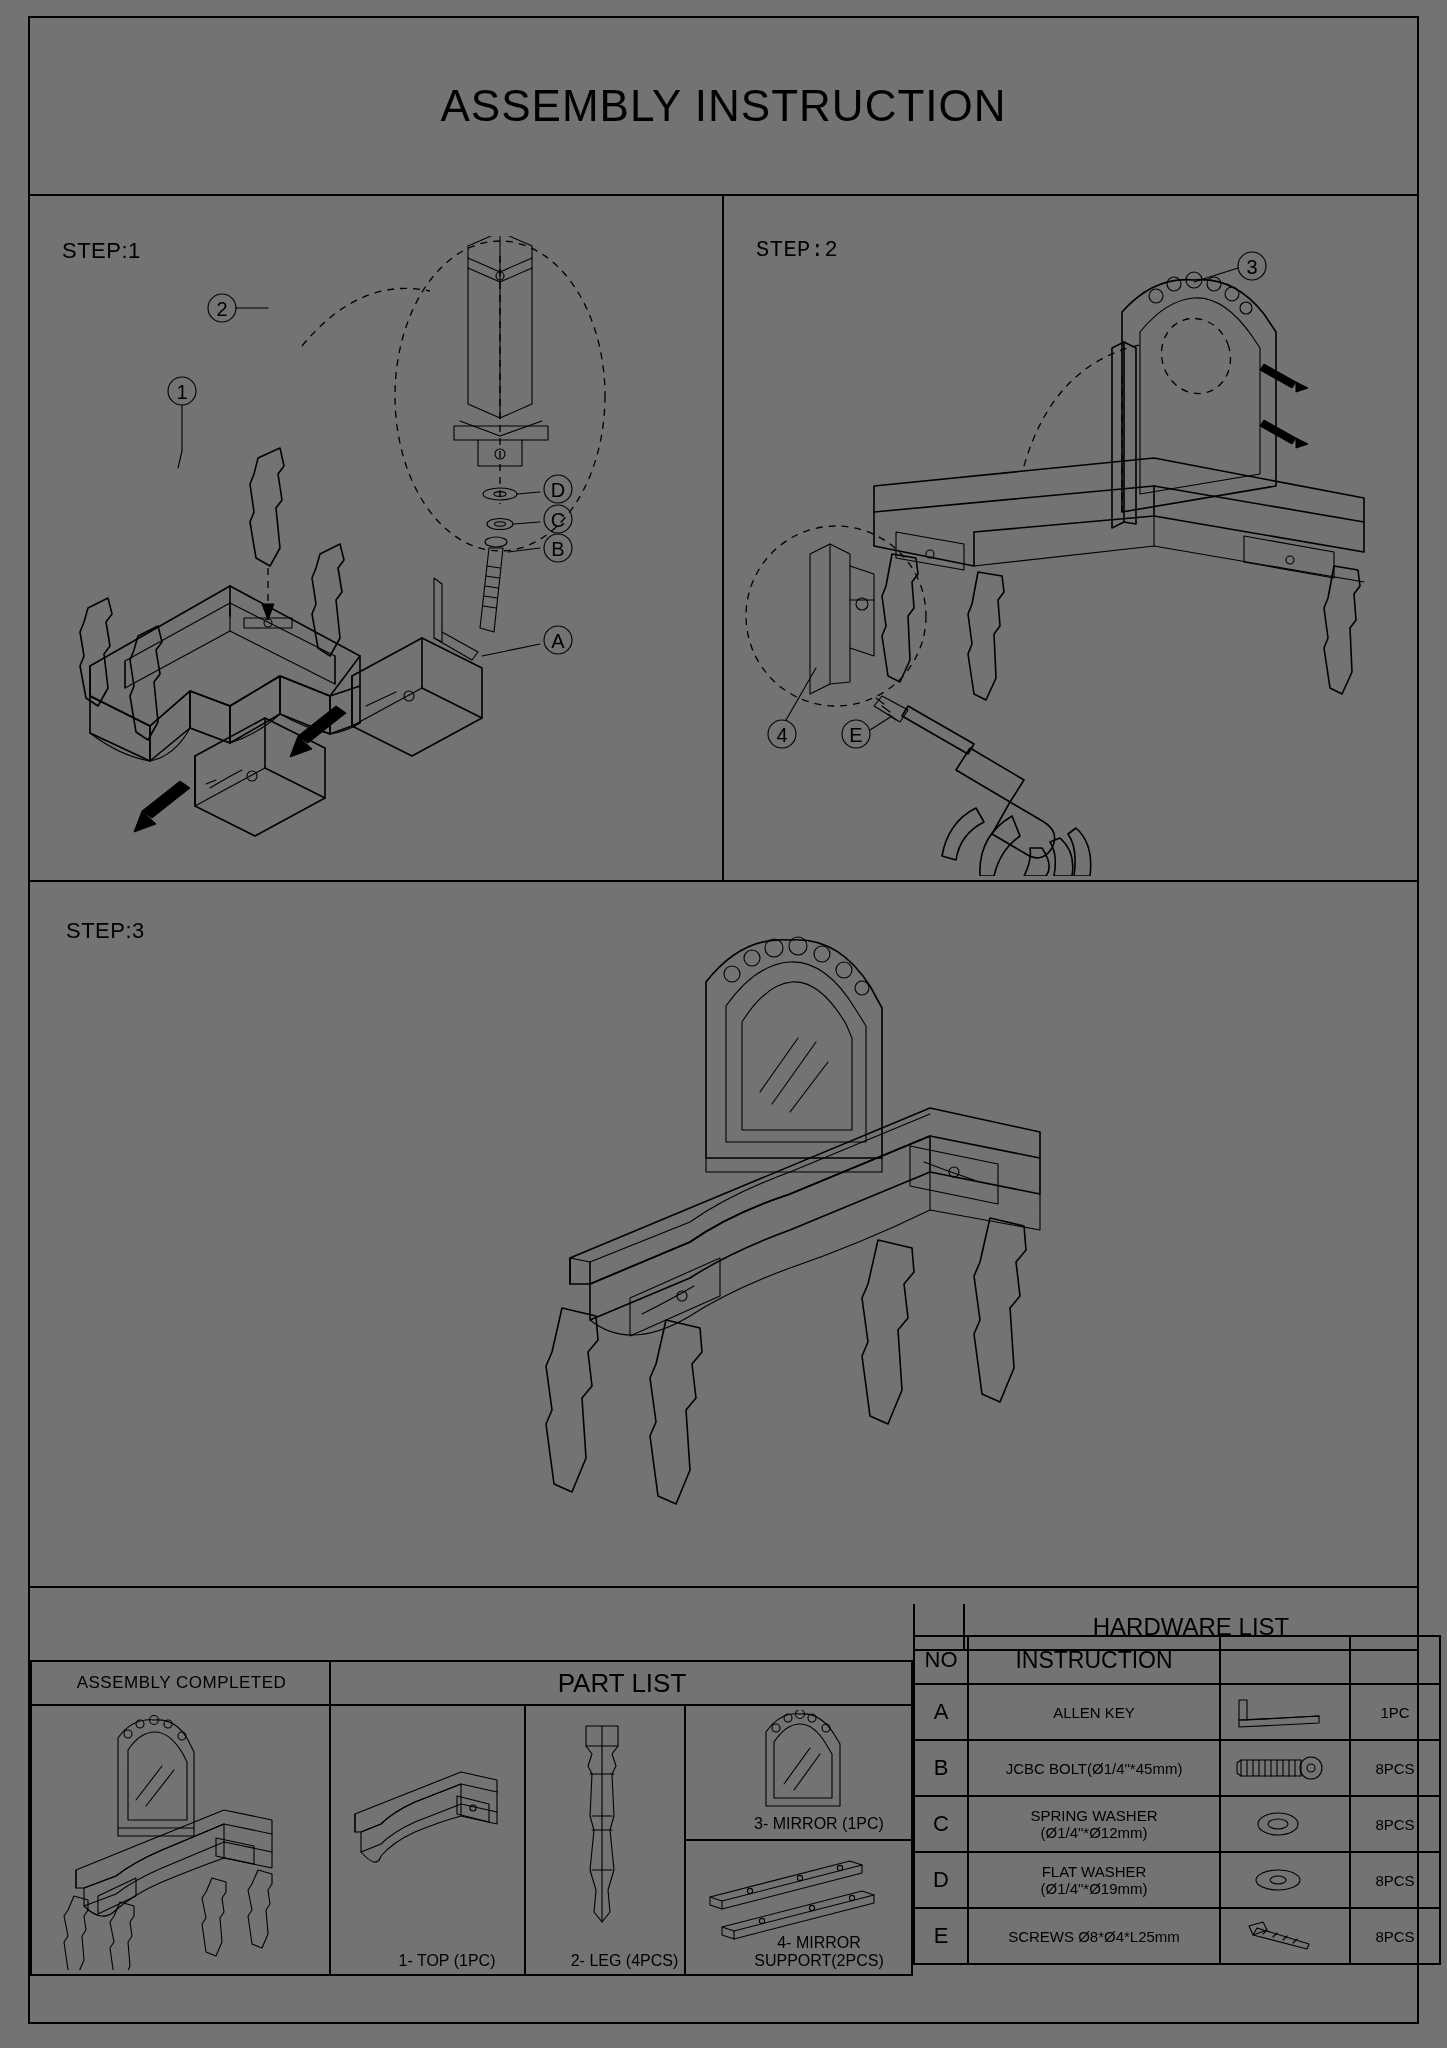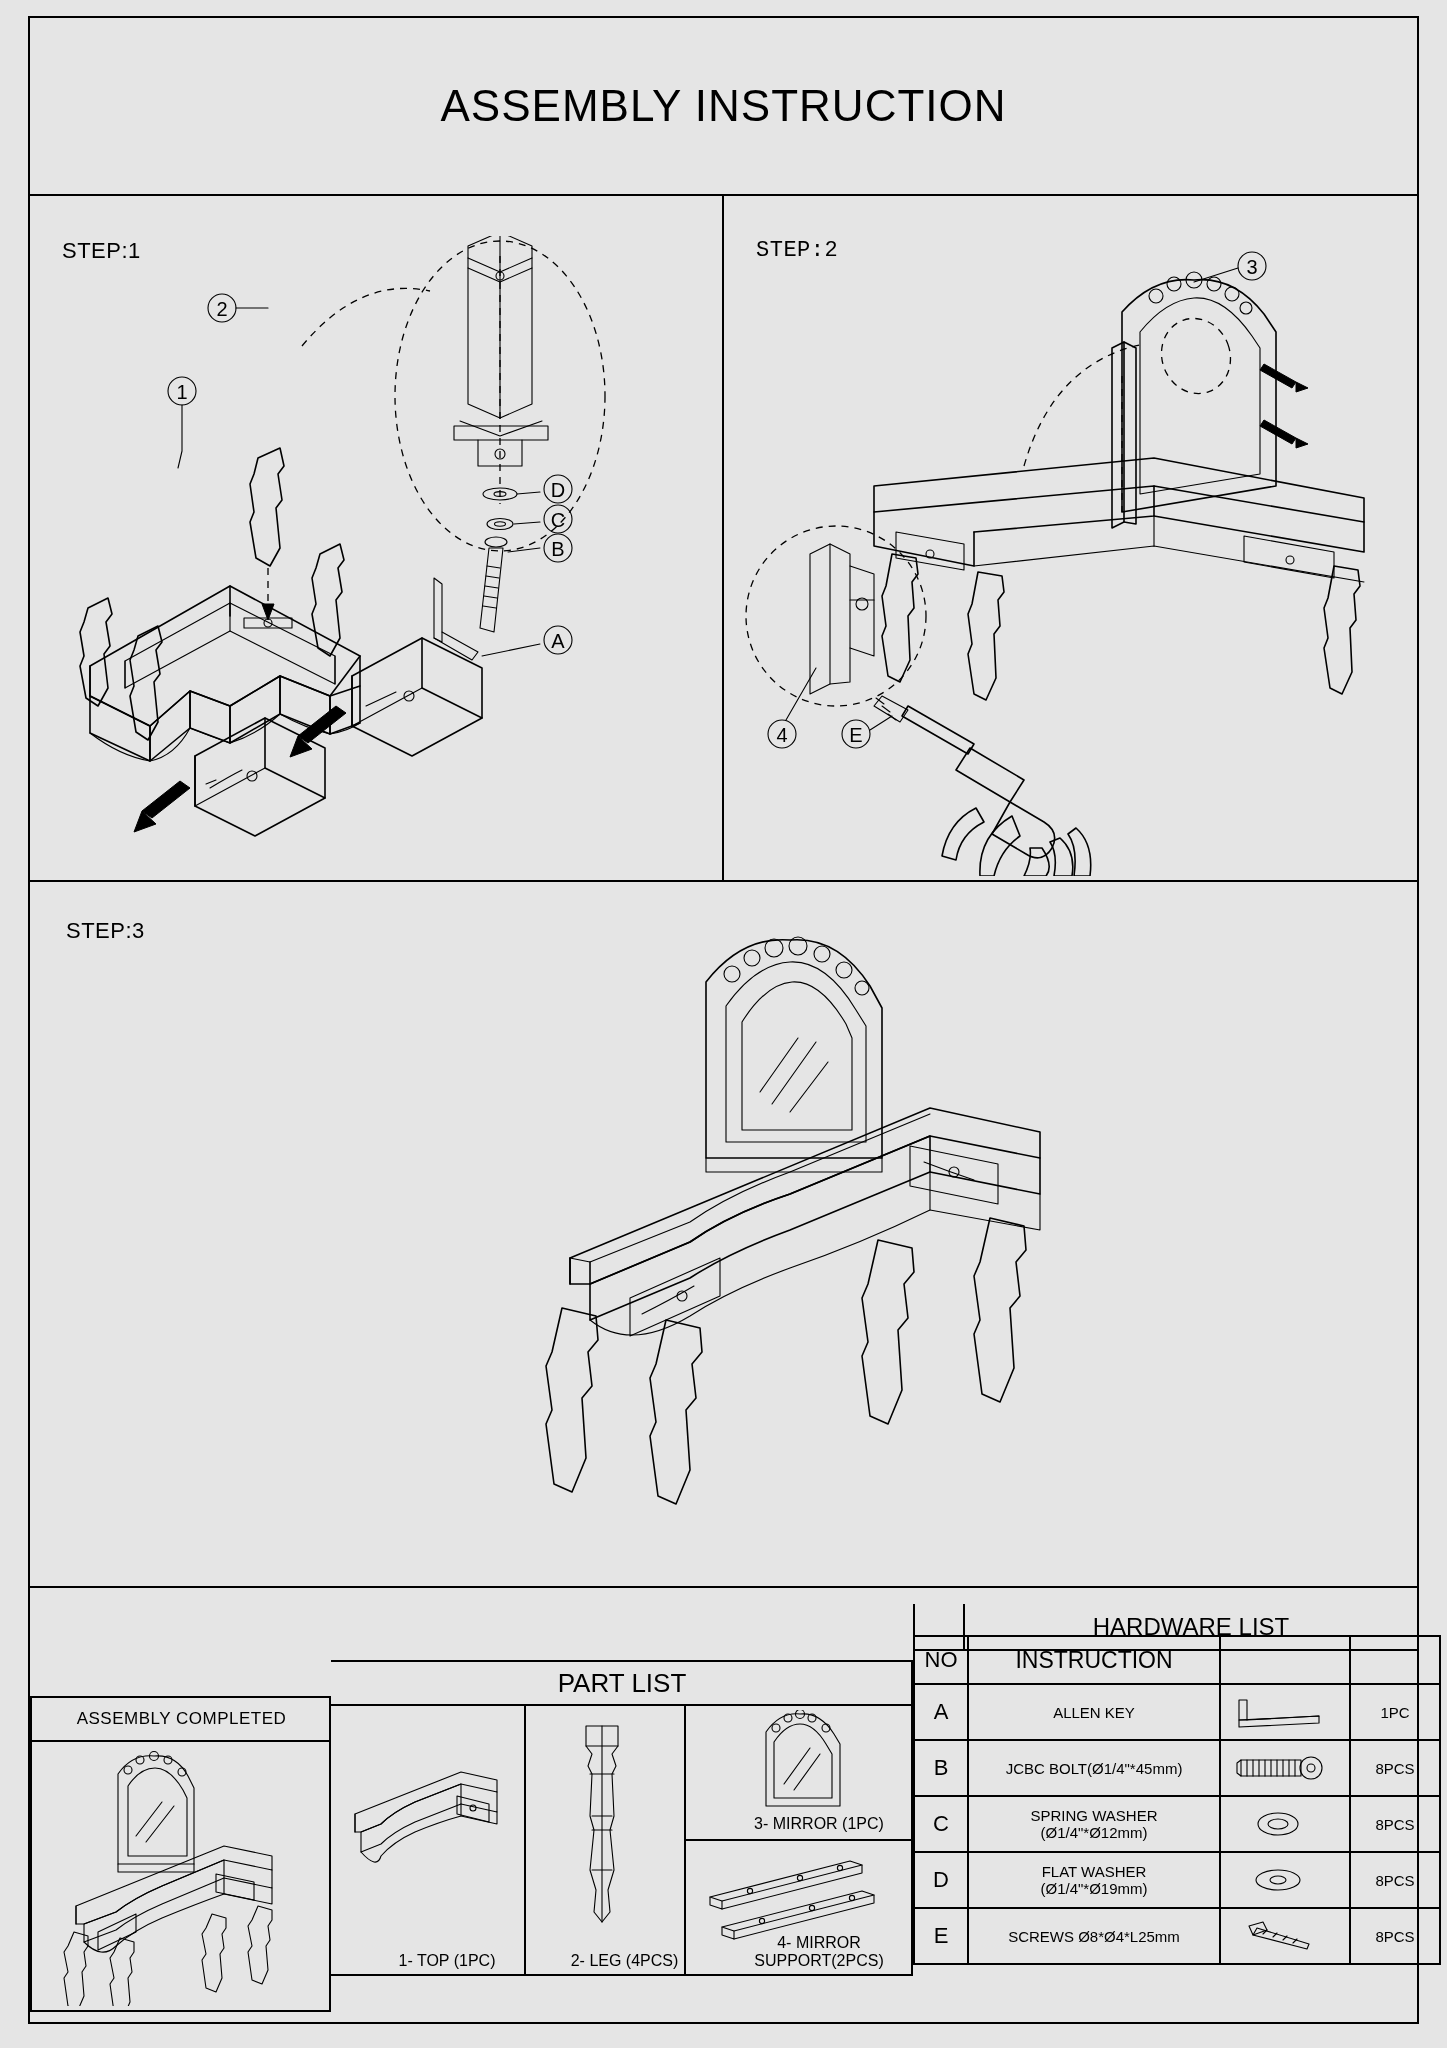--- a/index.html
+++ b/index.html
@@ -8,21 +8,21 @@
     background: #ffffff;
   }
   body {
     font-family: "Liberation Sans", sans-serif;
     color: #000;
   }
   #page {
     position: relative;
     width: 1447px;
     height: 2048px;
-    background: #e5e5e5;
+    background: #737373;
     overflow: hidden;
   }
   .frame {
     position: absolute;
     left: 28px;
     top: 16px;
     width: 1391px;
     height: 2008px;
     border: 2px solid #000;
     box-sizing: border-box;
@@ -139,21 +139,20 @@
   .hw-row { height: 56px; }
   .hw-head-row { height: 48px; }
 
   .assembly-block {
     position: absolute;
     left: 0; top: 72px;
     width: 301px; height: 316px;
     border: 2px solid #000;
     border-right: 2px solid #000;
     box-sizing: border-box;
-    margin-top: 36px;
   }
   .assembly-title {
     position: absolute;
     left: 0; top: 0; width: 299px; height: 44px;
     border-bottom: 2px solid #000;
     box-sizing: border-box;
     display: flex; align-items: center; justify-content: center;
     font-size: 17px;
     letter-spacing: 0.5px;
   }

